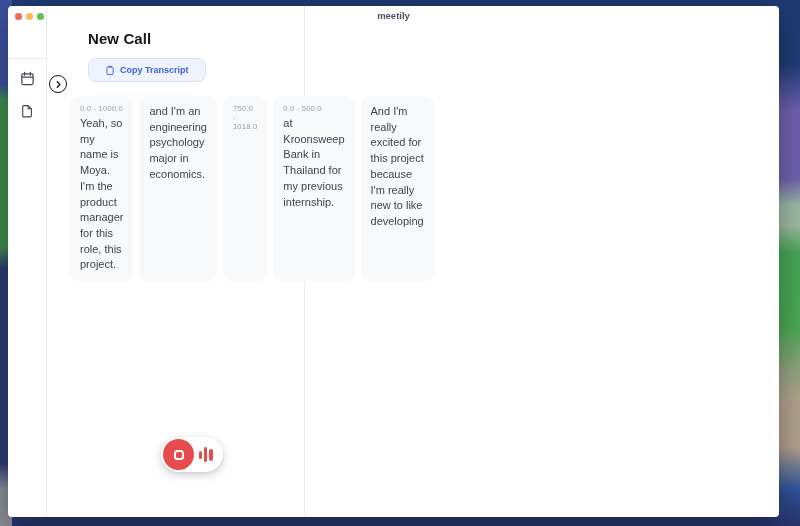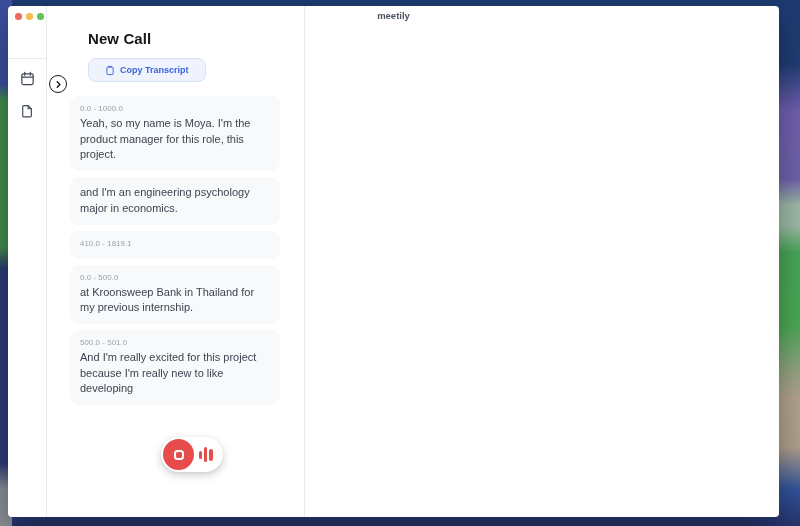--- a/index.html
+++ b/index.html
@@ -56,21 +56,21 @@
     display:flex;align-items:center;justify-content:center;cursor:pointer;
   }
 
   .transcript-panel{width:258px;flex-shrink:0;background:#fff;border-right:1px solid var(--border);position:relative;}
   .panel-title{margin:24px 0 0 41px;font-size:15px;font-weight:700;color:#14161c;letter-spacing:.1px;}
   .copy-btn{
     margin:11px 0 0 41px;display:inline-flex;align-items:center;gap:5px;height:24px;padding:0 16px;
     border-radius:8px;background:var(--btn-blue-bg);border:1px solid var(--btn-blue-border);
     color:var(--btn-blue);font-size:9px;font-weight:600;font-family:inherit;cursor:pointer;
   }
-  .transcript-list{margin-top:14px;padding-left:23px;display:flex;flex-direction:column;gap:6px;}
+  .transcript-list{margin-top:14px;padding-left:23px;display:flex;gap:6px;}
   .segment{width:210px;background:var(--segment-bg);border-radius:9px;padding:8px 10px;}
   .segment-ts{font-size:7.8px;color:var(--ts-gray);margin-bottom:3px;letter-spacing:.1px;}
   .segment-text{font-size:11px;line-height:1.43;color:var(--text-dark);}
 
   .recorder{
     position:absolute;left:114px;bottom:45px;width:62px;height:35px;background:#fff;border-radius:18px;
     box-shadow:0 3px 10px rgba(0,0,0,.18),0 1px 3px rgba(0,0,0,.08);
     display:flex;align-items:center;padding-left:2px;
   }
   .stop-btn{width:31px;height:31px;border-radius:50%;background:var(--record-red);border:none;display:flex;align-items:center;justify-content:center;cursor:pointer;}
@@ -133,30 +133,29 @@
   <div class="segment">
     <div class="segment-ts">0.0 - 1000.0</div>
     <div class="segment-text">Yeah, so my name is Moya. I'm the product manager for this role, this project.</div>
   </div>
 
   <div class="segment">
     <div class="segment-text">and I'm an engineering psychology major in economics.</div>
   </div>
 
   <div class="segment">
-    <div class="segment-ts">410.0 - 1819.1</div>
+    <div class="segment-ts">750.0 - 1018.0</div>
   </div>
 
   <div class="segment">
     <div class="segment-ts">0.0 - 500.0</div>
     <div class="segment-text">at Kroonsweep Bank in Thailand for my previous internship.</div>
   </div>
 
   <div class="segment">
-    <div class="segment-ts">500.0 - 501.0</div>
     <div class="segment-text">And I'm really excited for this project because I'm really new to like developing</div>
   </div>
 </div>
 
       <div class="recorder">
         <button class="stop-btn">
           <span class="stop-icon"></span>
         </button>
         <span class="audio-bars">
           <span class="bar bar-1"></span>

